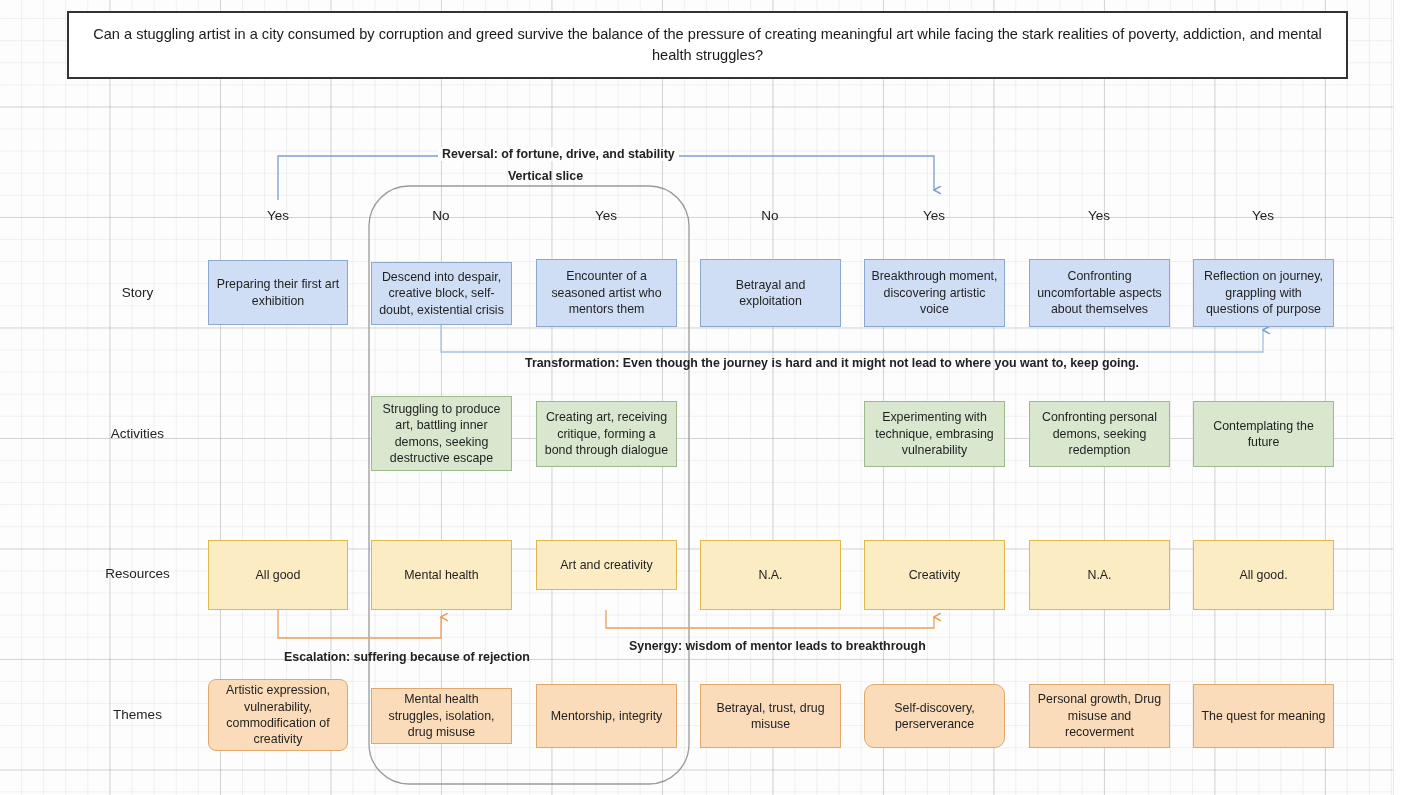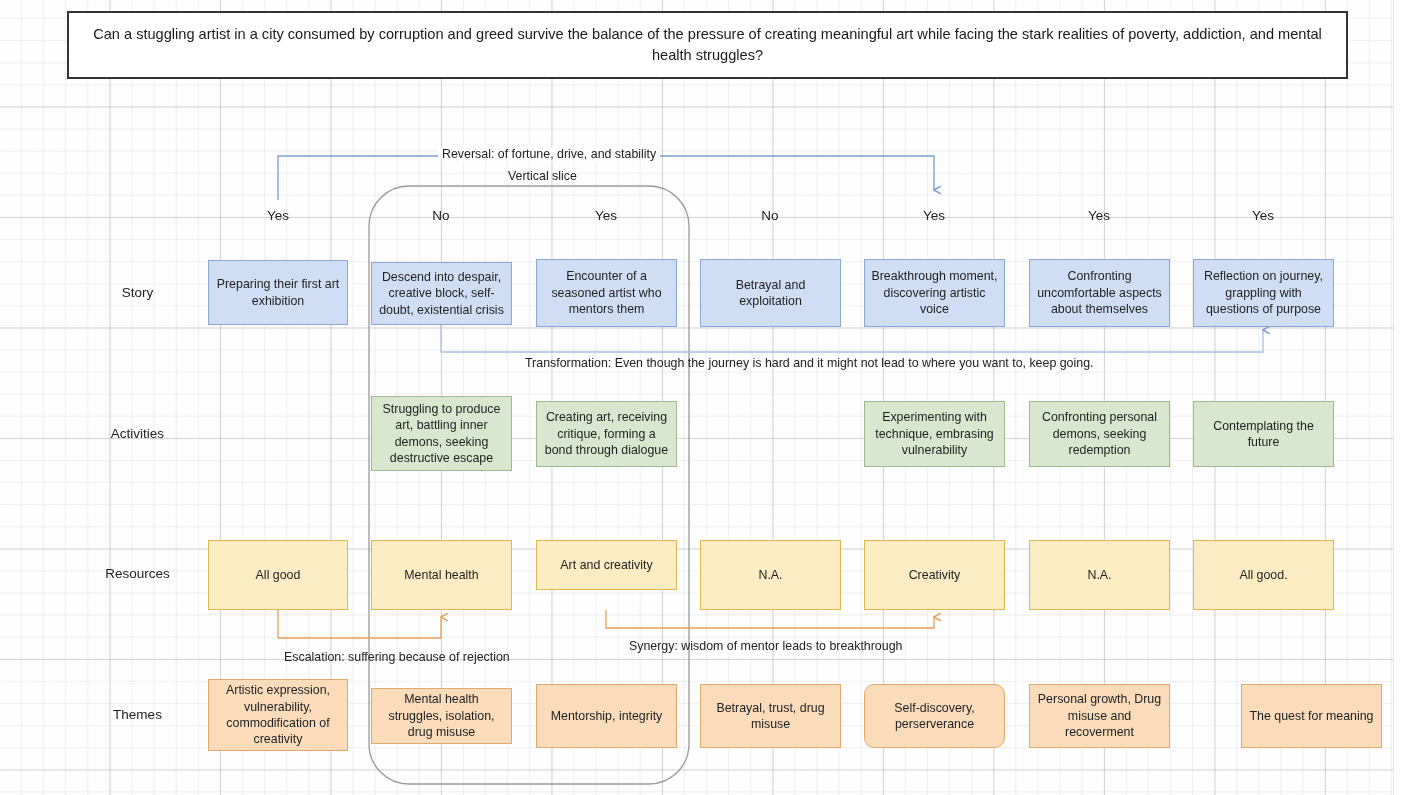--- a/index.html
+++ b/index.html
@@ -114,20 +114,21 @@
   .row-acts   { background: #d9e7cf; border: 1px solid #9cba8c; }
   .row-res    { background: #fbecc3; border: 1px solid #ddb94d; }
   .row-themes { background: #fadcbb; border: 1px solid #e0a86a; }
 
   
   .link-caption {
     position: absolute;
     font-size: 12.4px;
     color: #222222;
     white-space: nowrap;
+    font-weight: bold;
   }
   .caption-boxed {
     background: #fdfdfd;
     padding: 0 4px;
   }
 </style>
 </head>
 <body>
 
 <div id="canvas">
@@ -207,21 +208,21 @@
   <div class="cell row-acts" style="left:1193px; top:401px; width:141px; height:66px;">Contemplating the future</div>
 
   <div class="cell row-res" style="left:208px; top:540px; width:140px; height:70px;">All good</div>
   <div class="cell row-res" style="left:371px; top:540px; width:141px; height:70px;">Mental health</div>
   <div class="cell row-res" style="left:536px; top:540px; width:141px; height:50px;">Art and creativity</div>
   <div class="cell row-res" style="left:700px; top:540px; width:141px; height:70px;">N.A.</div>
   <div class="cell row-res" style="left:864px; top:540px; width:141px; height:70px;">Creativity</div>
   <div class="cell row-res" style="left:1029px; top:540px; width:141px; height:70px;">N.A.</div>
   <div class="cell row-res" style="left:1193px; top:540px; width:141px; height:70px;">All good.</div>
 
-  <div class="cell row-themes" style="left:208px; top:679px; width:140px; height:72px;">Artistic expression, vulnerability, commodification of creativity</div>
+  <div class="cell row-themes" style="left:208px; top:679px; width:140px; height:72px;border-radius:8px;">Artistic expression, vulnerability, commodification of creativity</div>
   <div class="cell row-themes" style="left:371px; top:688px; width:141px; height:56px;">Mental health struggles, isolation, drug misuse</div>
   <div class="cell row-themes" style="left:536px; top:684px; width:141px; height:64px;">Mentorship, integrity</div>
   <div class="cell row-themes" style="left:700px; top:684px; width:141px; height:64px;">Betrayal, trust, drug misuse</div>
   <div class="cell row-themes" style="left:864px; top:684px; width:141px; height:64px;border-radius:10px;">Self-discovery, perserverance</div>
   <div class="cell row-themes" style="left:1029px; top:684px; width:141px; height:64px;">Personal growth, Drug misuse and recoverment</div>
-  <div class="cell row-themes" style="left:1193px; top:684px; width:141px; height:64px;margin-left:48px;">The quest for meaning</div>
+  <div class="cell row-themes" style="left:1193px; top:684px; width:141px; height:64px;">The quest for meaning</div>
 
 </div>
 
 </body></html>

